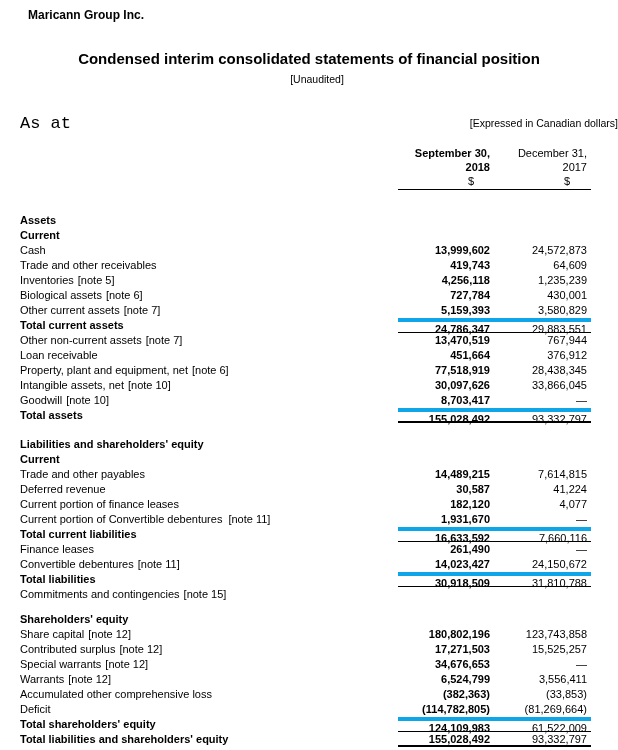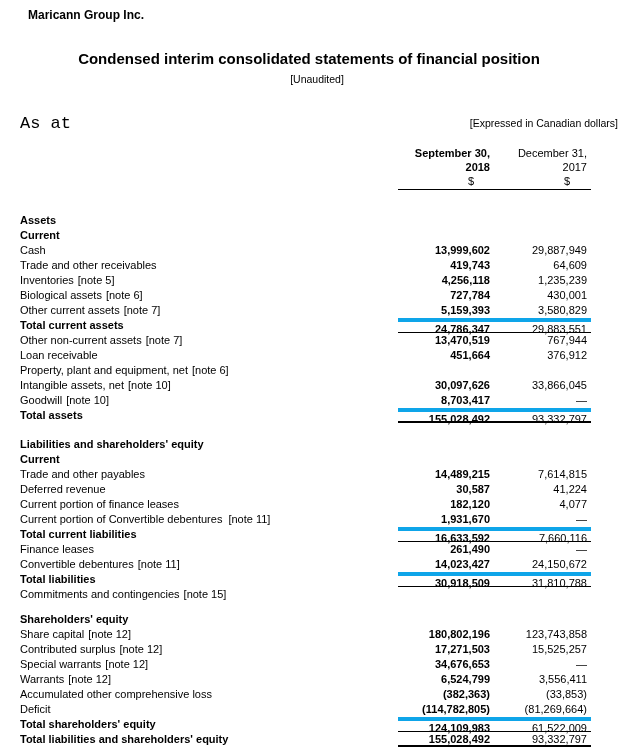--- a/index.html
+++ b/index.html
@@ -86,21 +86,21 @@
           <div class="label"><span>Current</span></div>
           <div class="vals">
             <span class="v1"></span>
             <span class="v2"></span>
           </div>
         </div>
         <div class="row">
           <div class="label"><span>Cash</span></div>
           <div class="vals">
             <span class="v1">13,999,602</span>
-            <span class="v2">29,887,949</span>
+            <span class="v2">24,572,873</span>
           </div>
         </div>
         <div class="row">
           <div class="label"><span>Trade and other receivables</span></div>
           <div class="vals">
             <span class="v1">419,743</span>
             <span class="v2">64,609</span>
           </div>
         </div>
         <div class="row">
@@ -140,20 +140,24 @@
         </div>
         <div class="row">
           <div class="label"><span>Loan receivable</span></div>
           <div class="vals">
             <span class="v1">451,664</span>
             <span class="v2">376,912</span>
           </div>
         </div>
         <div class="row">
           <div class="label"><span>Property, plant and equipment, net</span><span class="note">[note 6]</span></div>
+          <div class="vals">
+            <span class="v1">77,518,919</span>
+            <span class="v2">28,438,345</span>
+          </div>
         </div>
         <div class="row">
           <div class="label"><span>Intangible assets, net</span><span class="note">[note 10]</span></div>
           <div class="vals">
             <span class="v1">30,097,626</span>
             <span class="v2">33,866,045</span>
           </div>
         </div>
         <div class="row">
           <div class="label"><span>Goodwill</span><span class="note">[note 10]</span></div>

